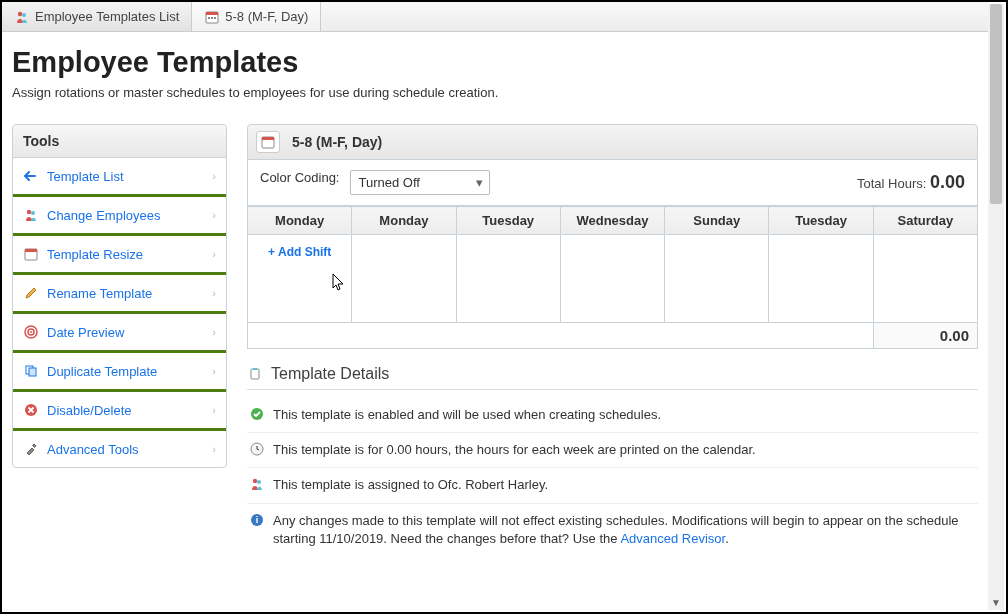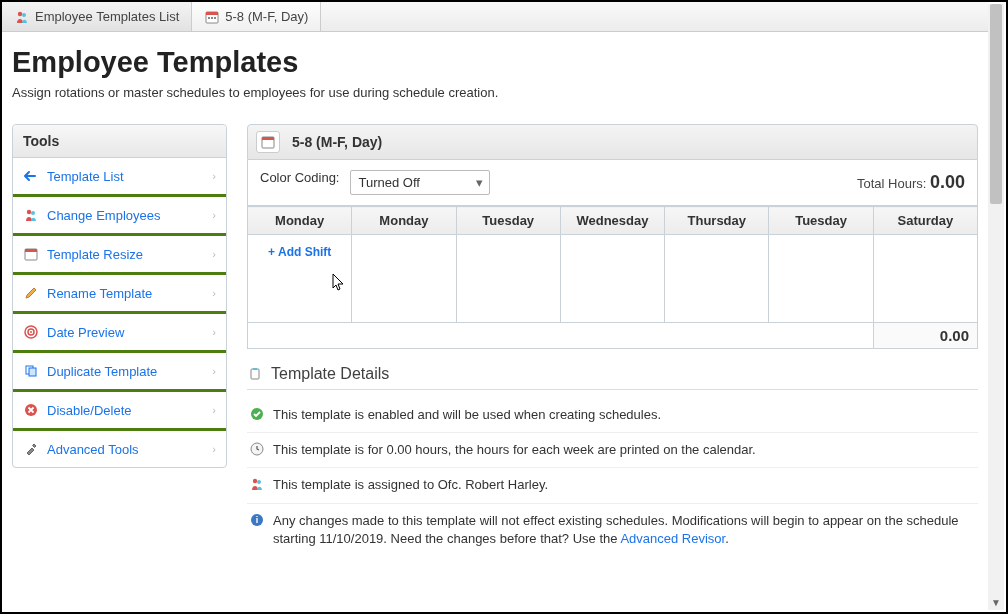--- a/index.html
+++ b/index.html
@@ -336,21 +336,21 @@
         </div>
       </div>
 
       <table class="cal-table">
         <thead>
           <tr>
             <th>Monday</th>
             <th>Monday</th>
             <th>Tuesday</th>
             <th>Wednesday</th>
-            <th>Thursday</th>
+            <th>Sunday</th>
             <th>Tuesday</th>
             <th>Saturday</th>
           </tr>
         </thead>
         <tbody>
           <tr>
             <td>
               <div class="add-shift">
                 <span style="color:#1a73e8;font-weight:bold;">+</span>
                 <span>Add Shift</span>

